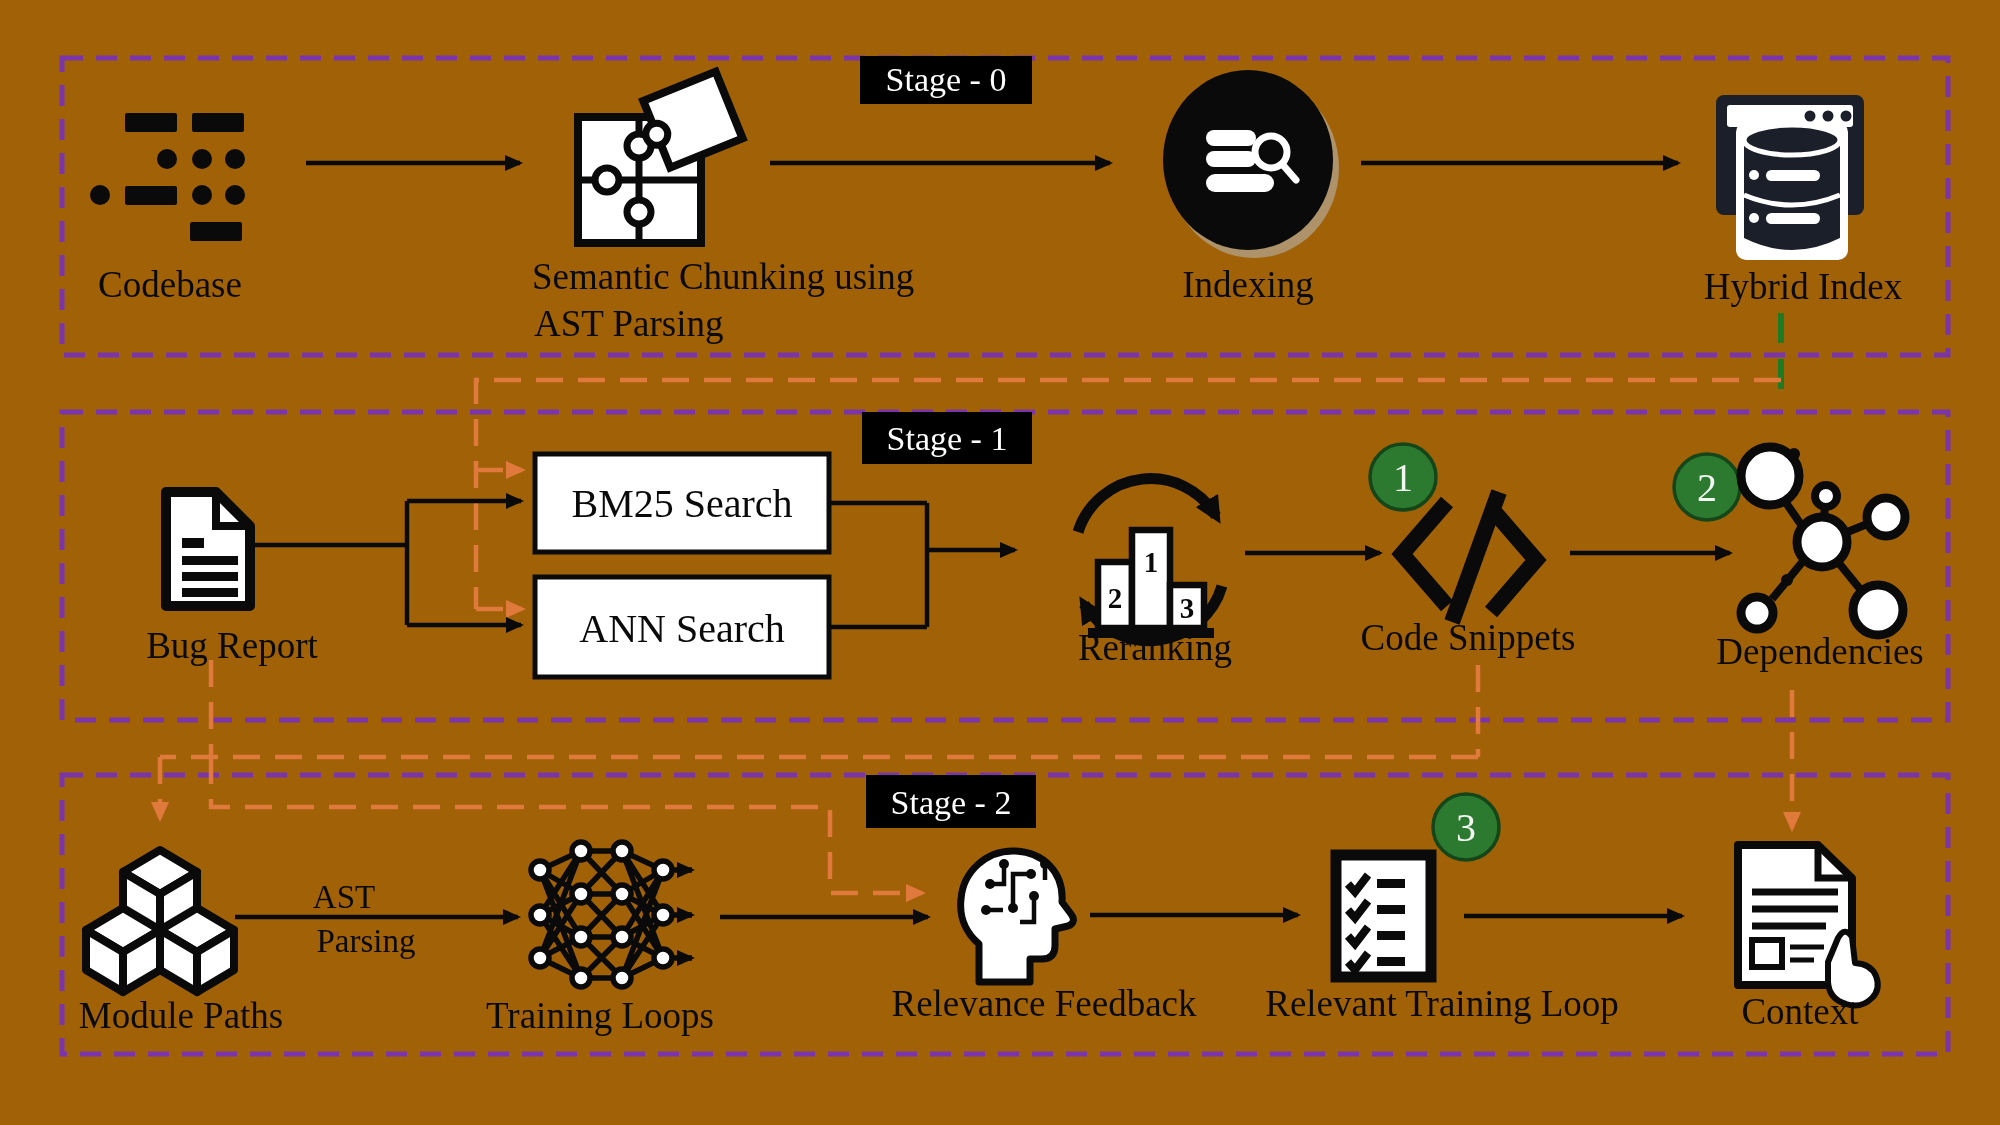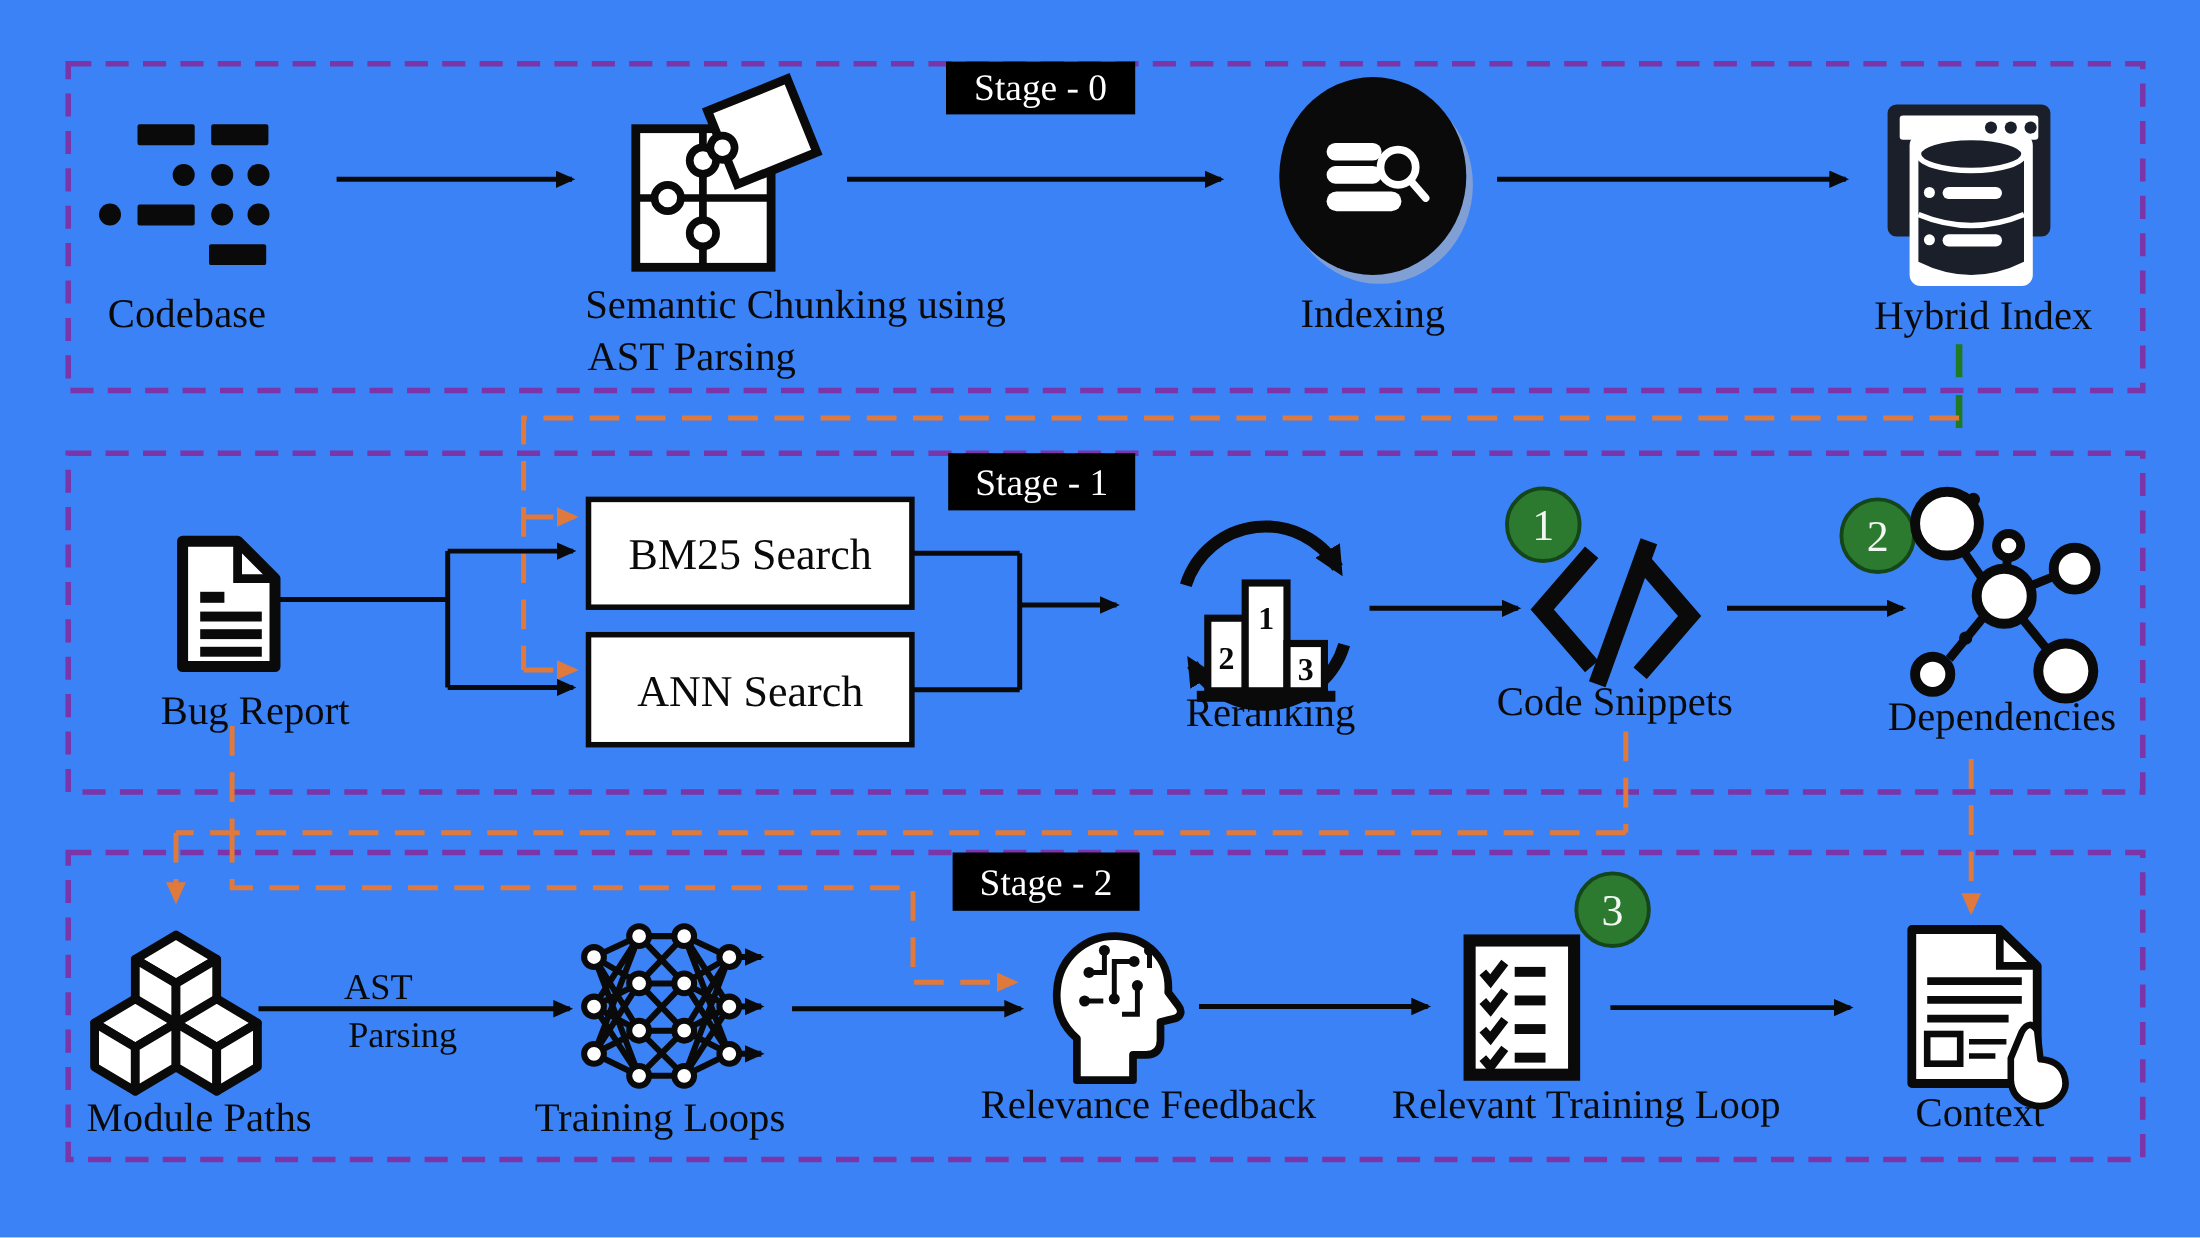--- a/index.html
+++ b/index.html
@@ -1,16 +1,16 @@
 <!DOCTYPE html>
 <html><head>
 <meta charset="utf-8">
 <style>
   html,body{margin:0;padding:0;background:#ffffff;}
-  .page{width:2000px;height:1125px;background:#3b82f6;position:relative;overflow:hidden;}
+  .page{width:2000px;height:1125px;background:#a16207;position:relative;overflow:hidden;}
   svg{display:block;}
   text{font-family:"Liberation Serif","DejaVu Serif",serif;}
   .lbl{font-size:37px;fill:#0a0a0a;}
   .stage-lbl{font-size:34px;fill:#ffffff;}
   .box-lbl{font-size:40px;fill:#0a0a0a;}
   .small-lbl{font-size:33px;fill:#0a0a0a;}
   .badge-num{font-size:40px;fill:#f2f7f2;}
   .rank-num{font-size:29px;fill:#0a0a0a;font-weight:bold;}
   .stage-border{fill:none;stroke:#7b35a8;stroke-width:5;stroke-dasharray:21 13;}
   .blk{stroke:#0a0a0a;stroke-width:4.5;fill:none;}

